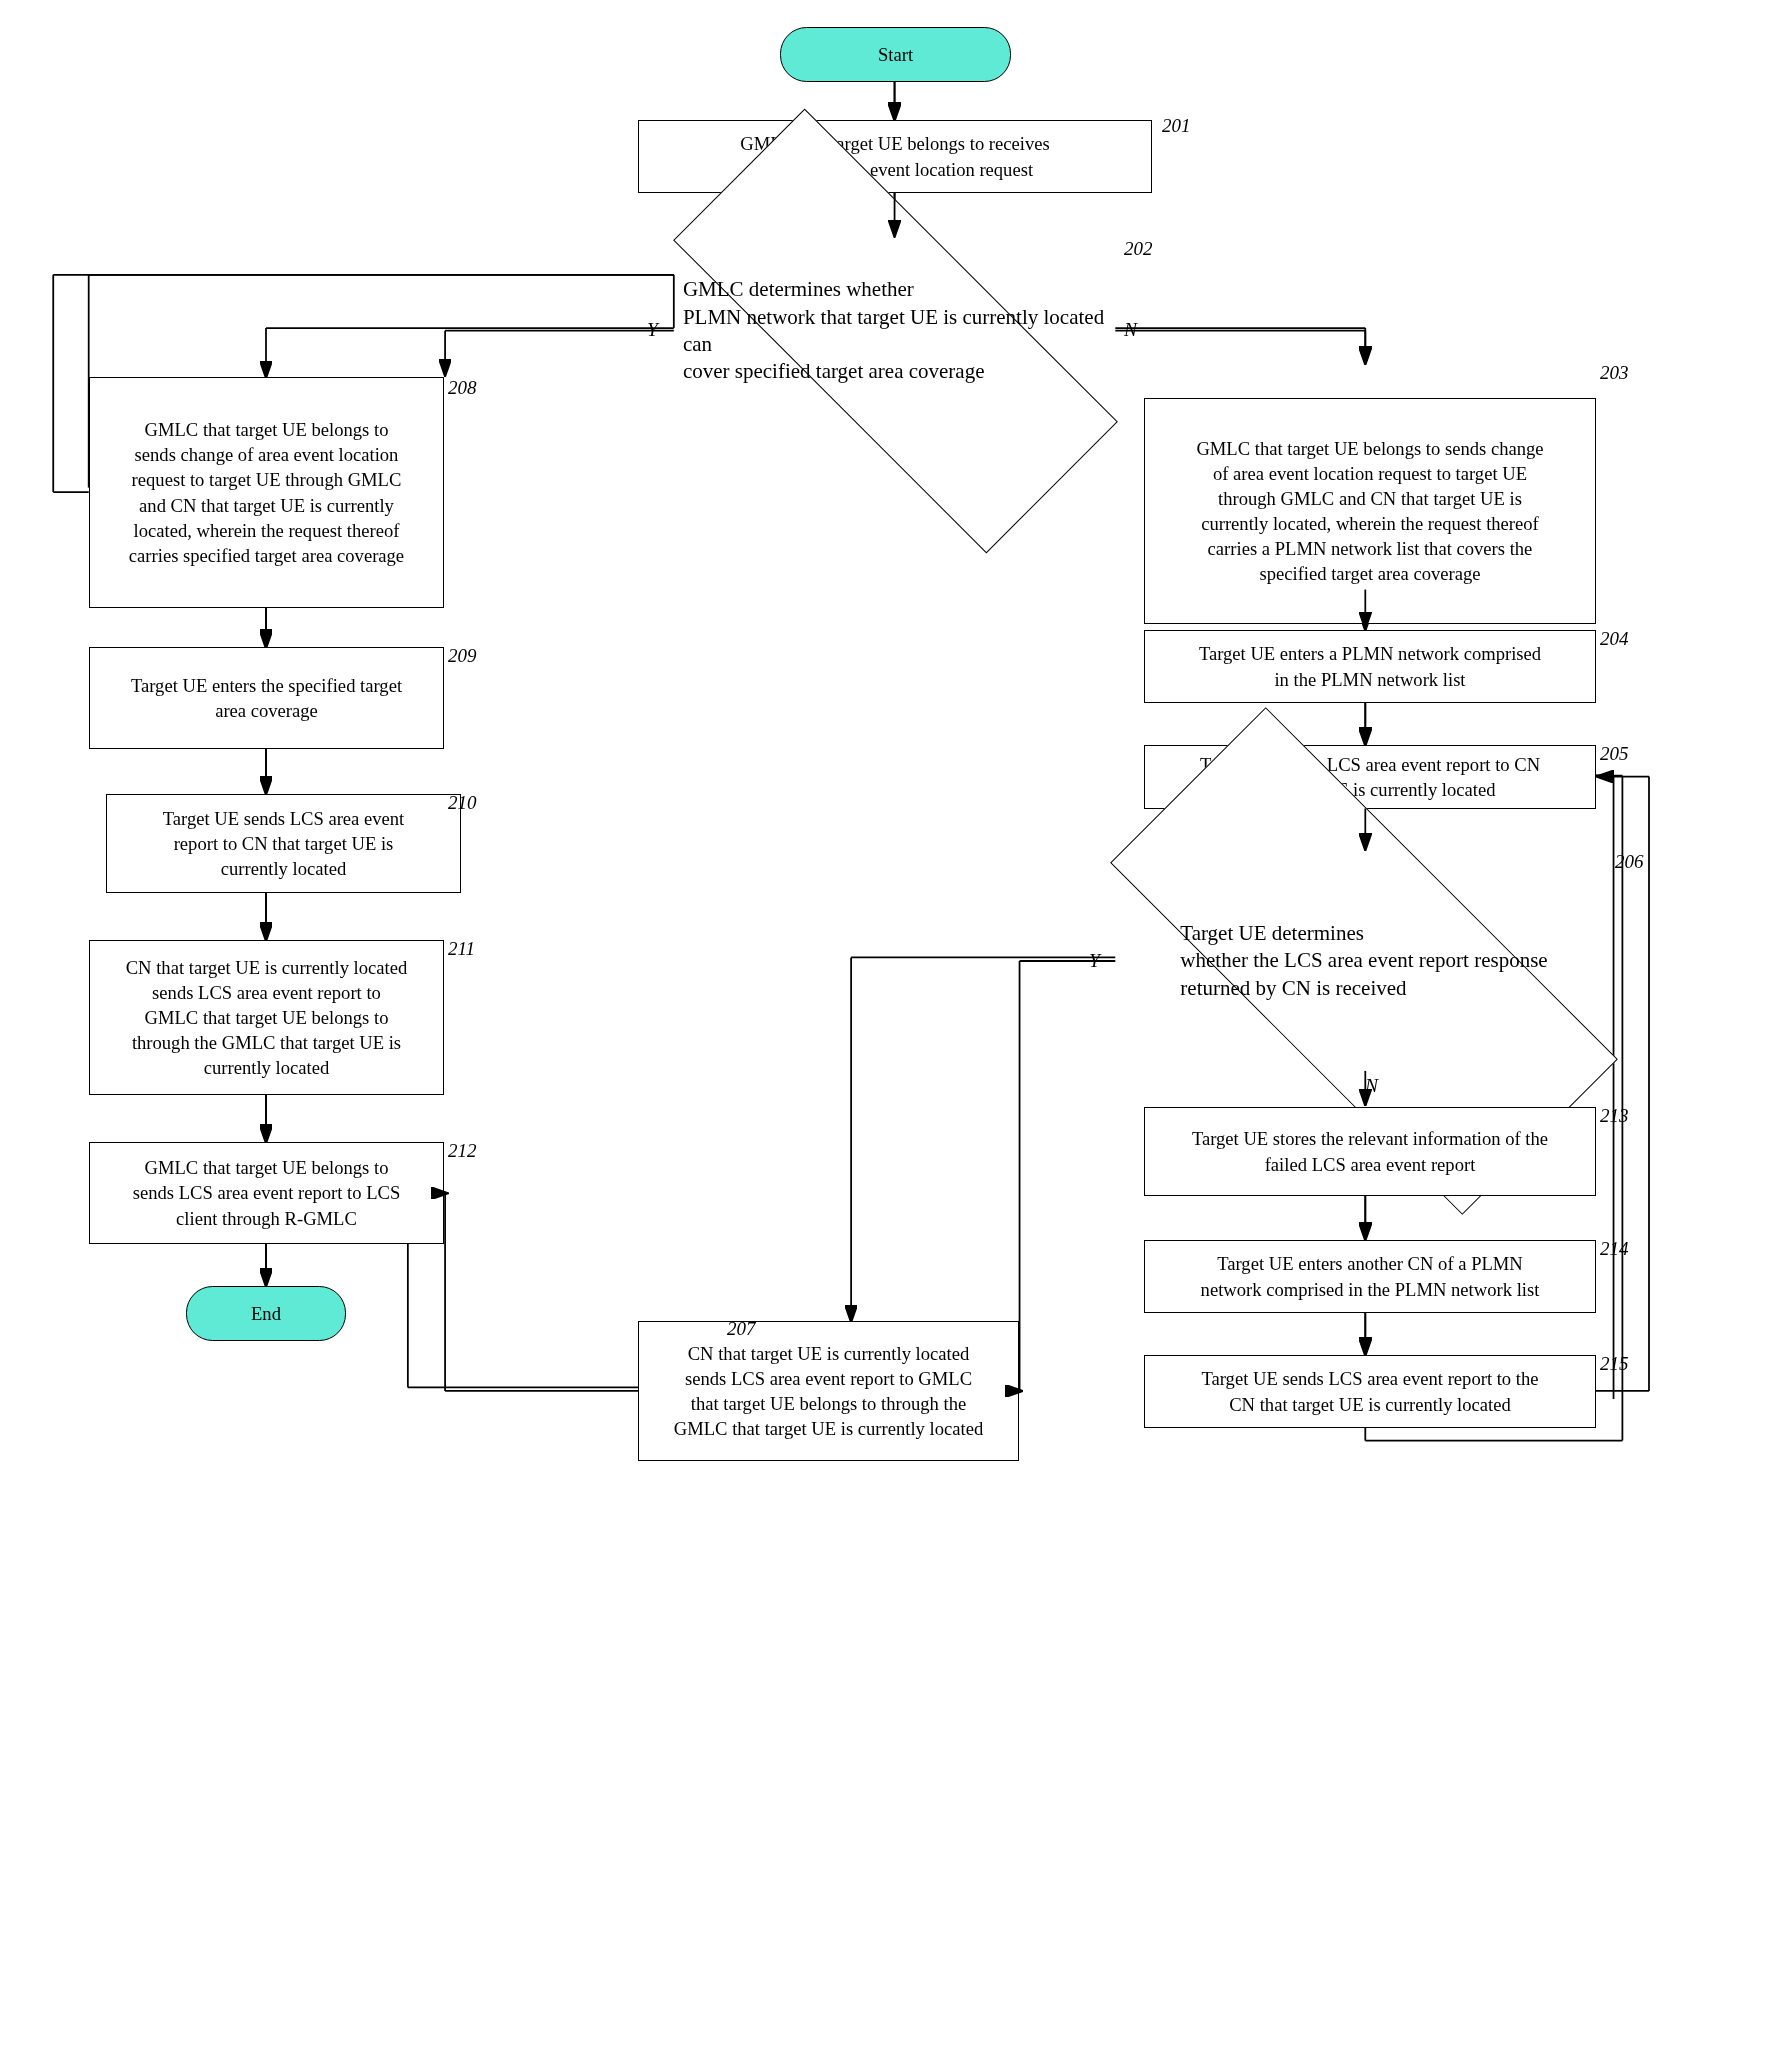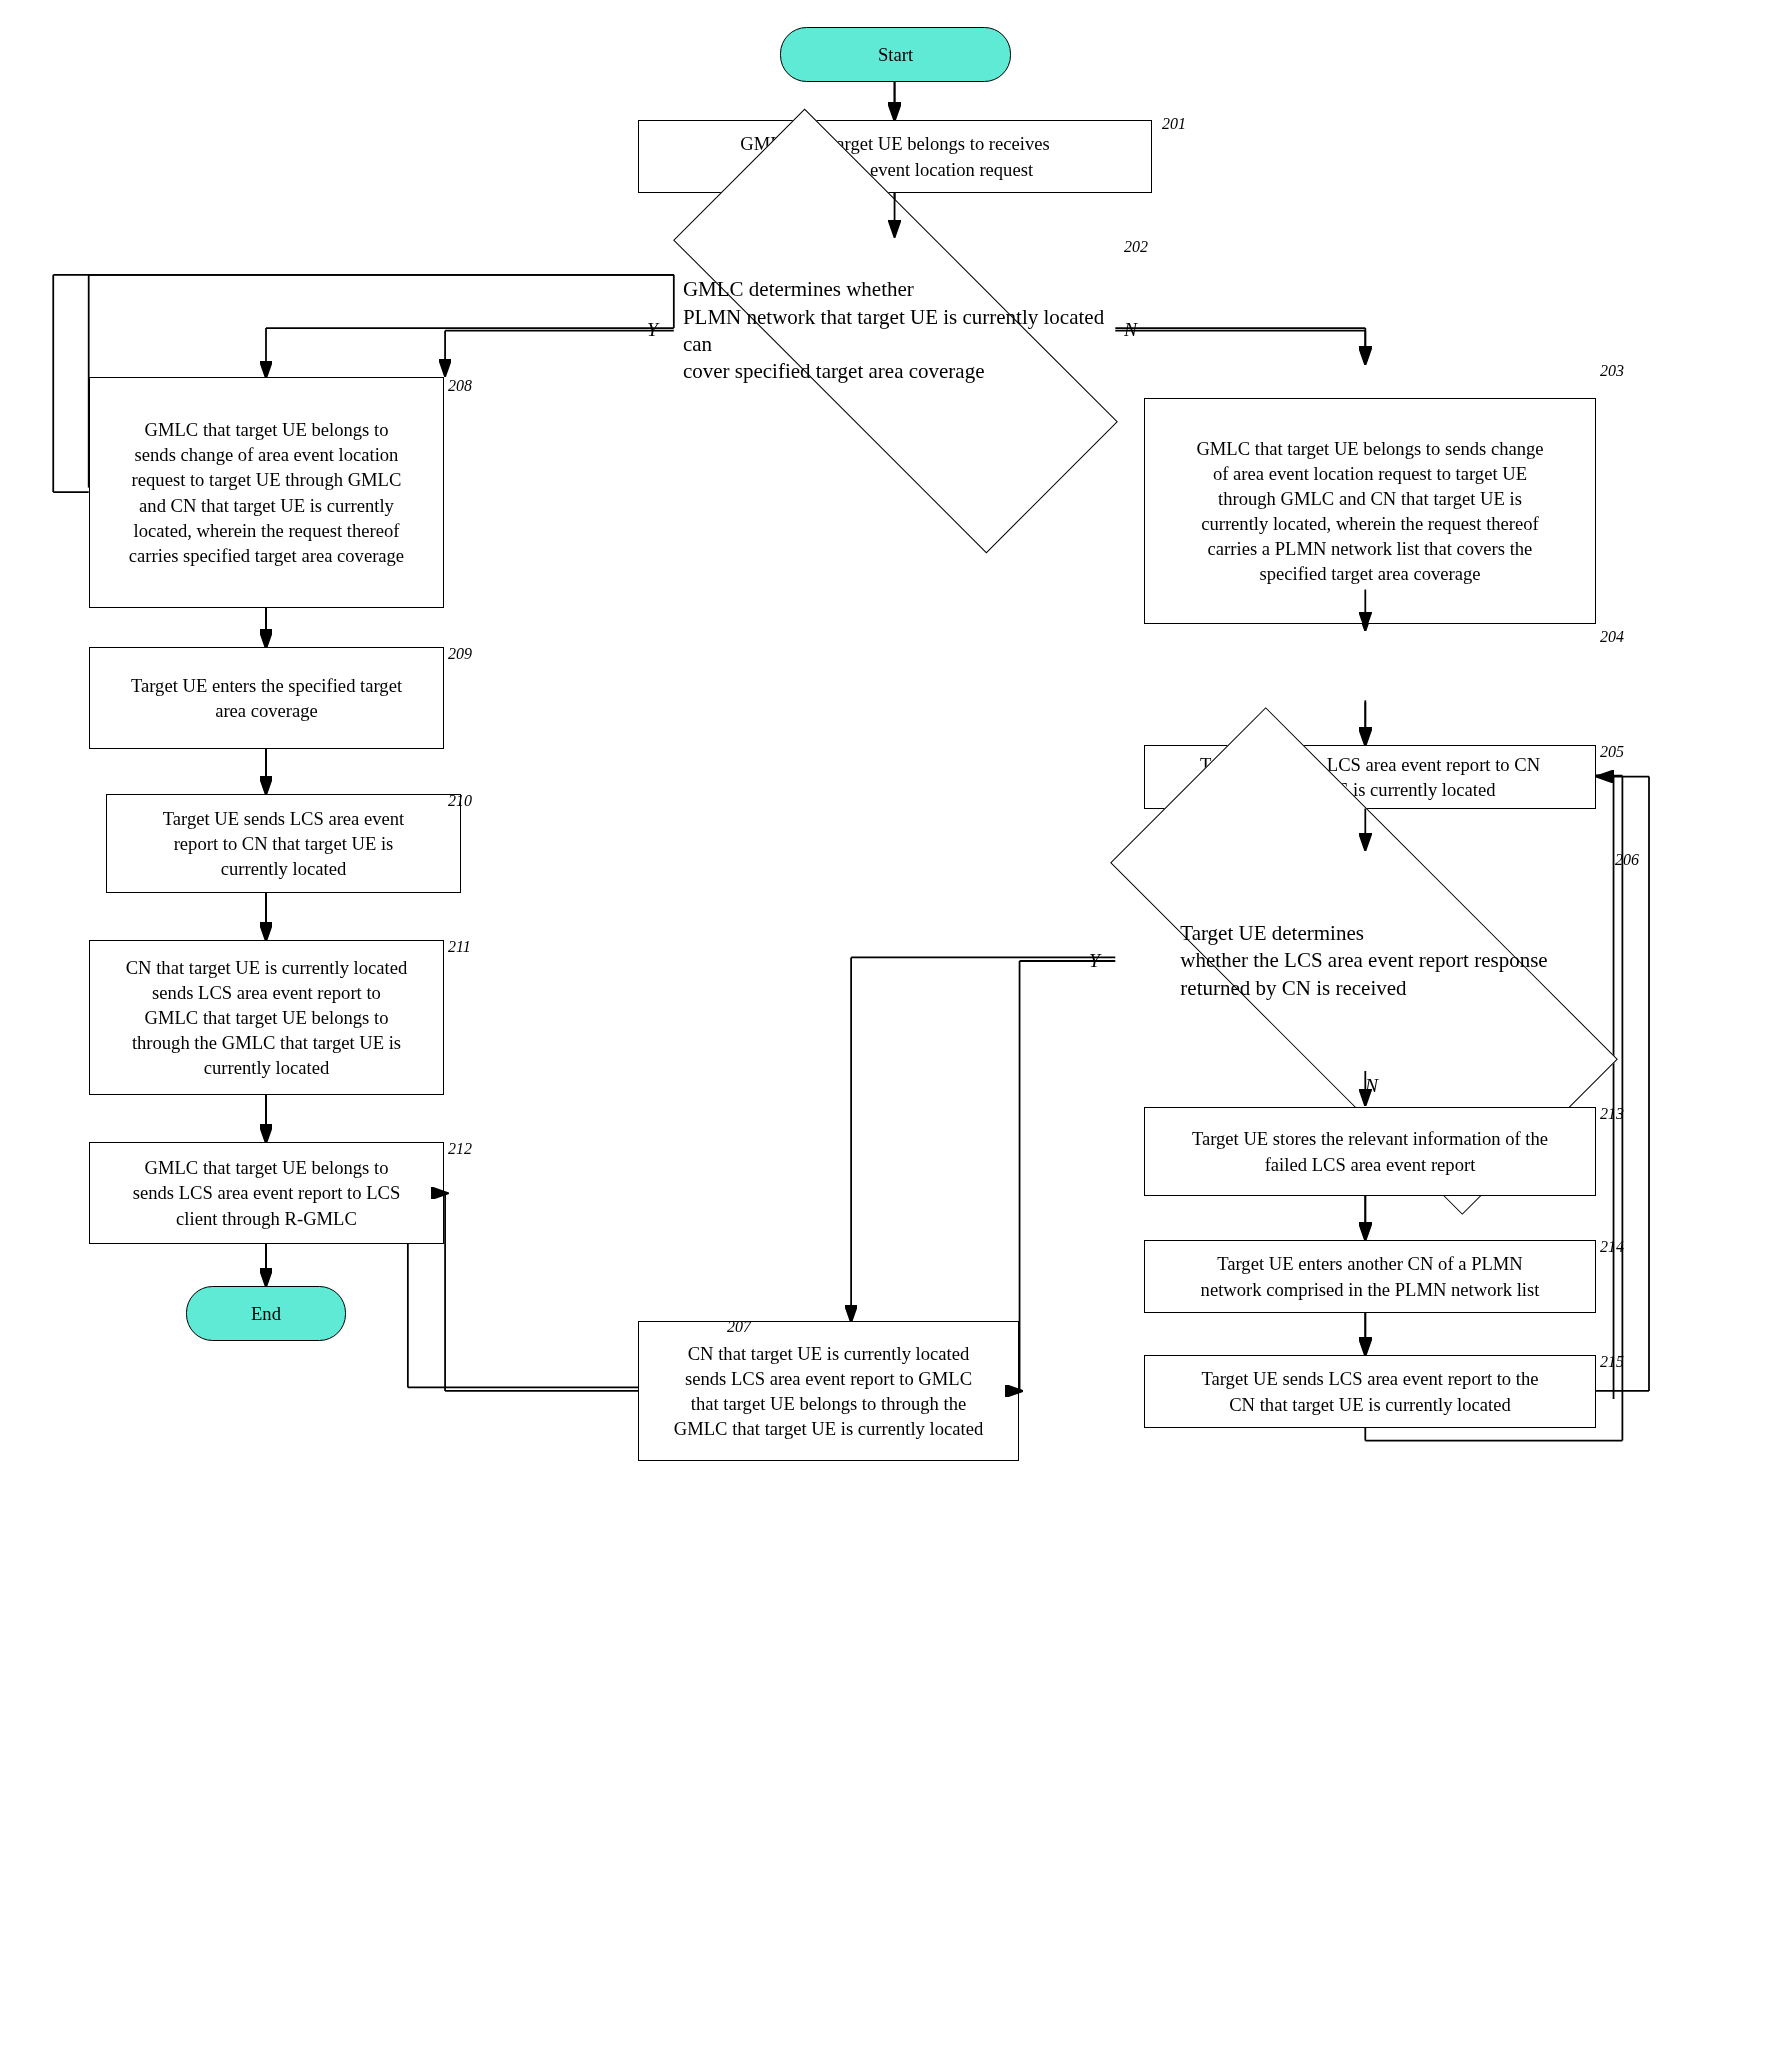--- a/index.html
+++ b/index.html
@@ -55,21 +55,21 @@
       line-height: 1.3;
       padding: 8.9px;
     }
     .shape-text {
       font-size: 18.6px;
       line-height: 1.35;
       padding: 7px 10.6px;
     }
     .label-num {
       position: absolute;
-      font-size: 16px;
+      font-size: 19px;
       font-style: italic;
     }
     
     svg.arrows {
       position: absolute;
       top: 0; left: 0;
       width: 1790px;
       height: 2047px;
       pointer-events: none;
     }
@@ -179,20 +179,23 @@
   <div class="shape rect" style="left:1144px; top:364px; width:452px; height:226px;margin-top:34px;">
     <span class="shape-text">GMLC that target UE belongs to sends change<br>of area event location request to target UE<br>through GMLC and CN that target UE is<br>currently located, wherein the request thereof<br>carries a PLMN network list that covers the<br>specified target area coverage</span>
   </div>
   <span class="label-num" style="left:1600px; top:362px;">203</span>
 
   <div class="shape rect" style="left:89px; top:647px; width:355px; height:102px;">
     <span class="shape-text">Target UE enters the specified target<br>area coverage</span>
   </div>
   <span class="label-num" style="left:448px; top:645px;font-style:italic;">209</span>
 
+  <div class="shape rect" style="left:1144px; top:630px; width:452px; height:73px;">
+    <span class="shape-text">Target UE enters a PLMN network comprised<br>in the PLMN network list</span>
+  </div>
   <span class="label-num" style="left:1600px; top:628px;">204</span>
 
   <div class="shape rect" style="left:106px; top:794px; width:355px; height:99px;">
     <span class="shape-text">Target UE sends LCS area event<br>report to CN that target UE is<br>currently located</span>
   </div>
   <span class="label-num" style="left:448px; top:792px;">210</span>
 
   <div class="shape rect" style="left:1144px; top:745px; width:452px; height:64px;">
     <span class="shape-text">Target UE sends LCS area event report to CN<br>that target UE is currently located</span>
   </div>

